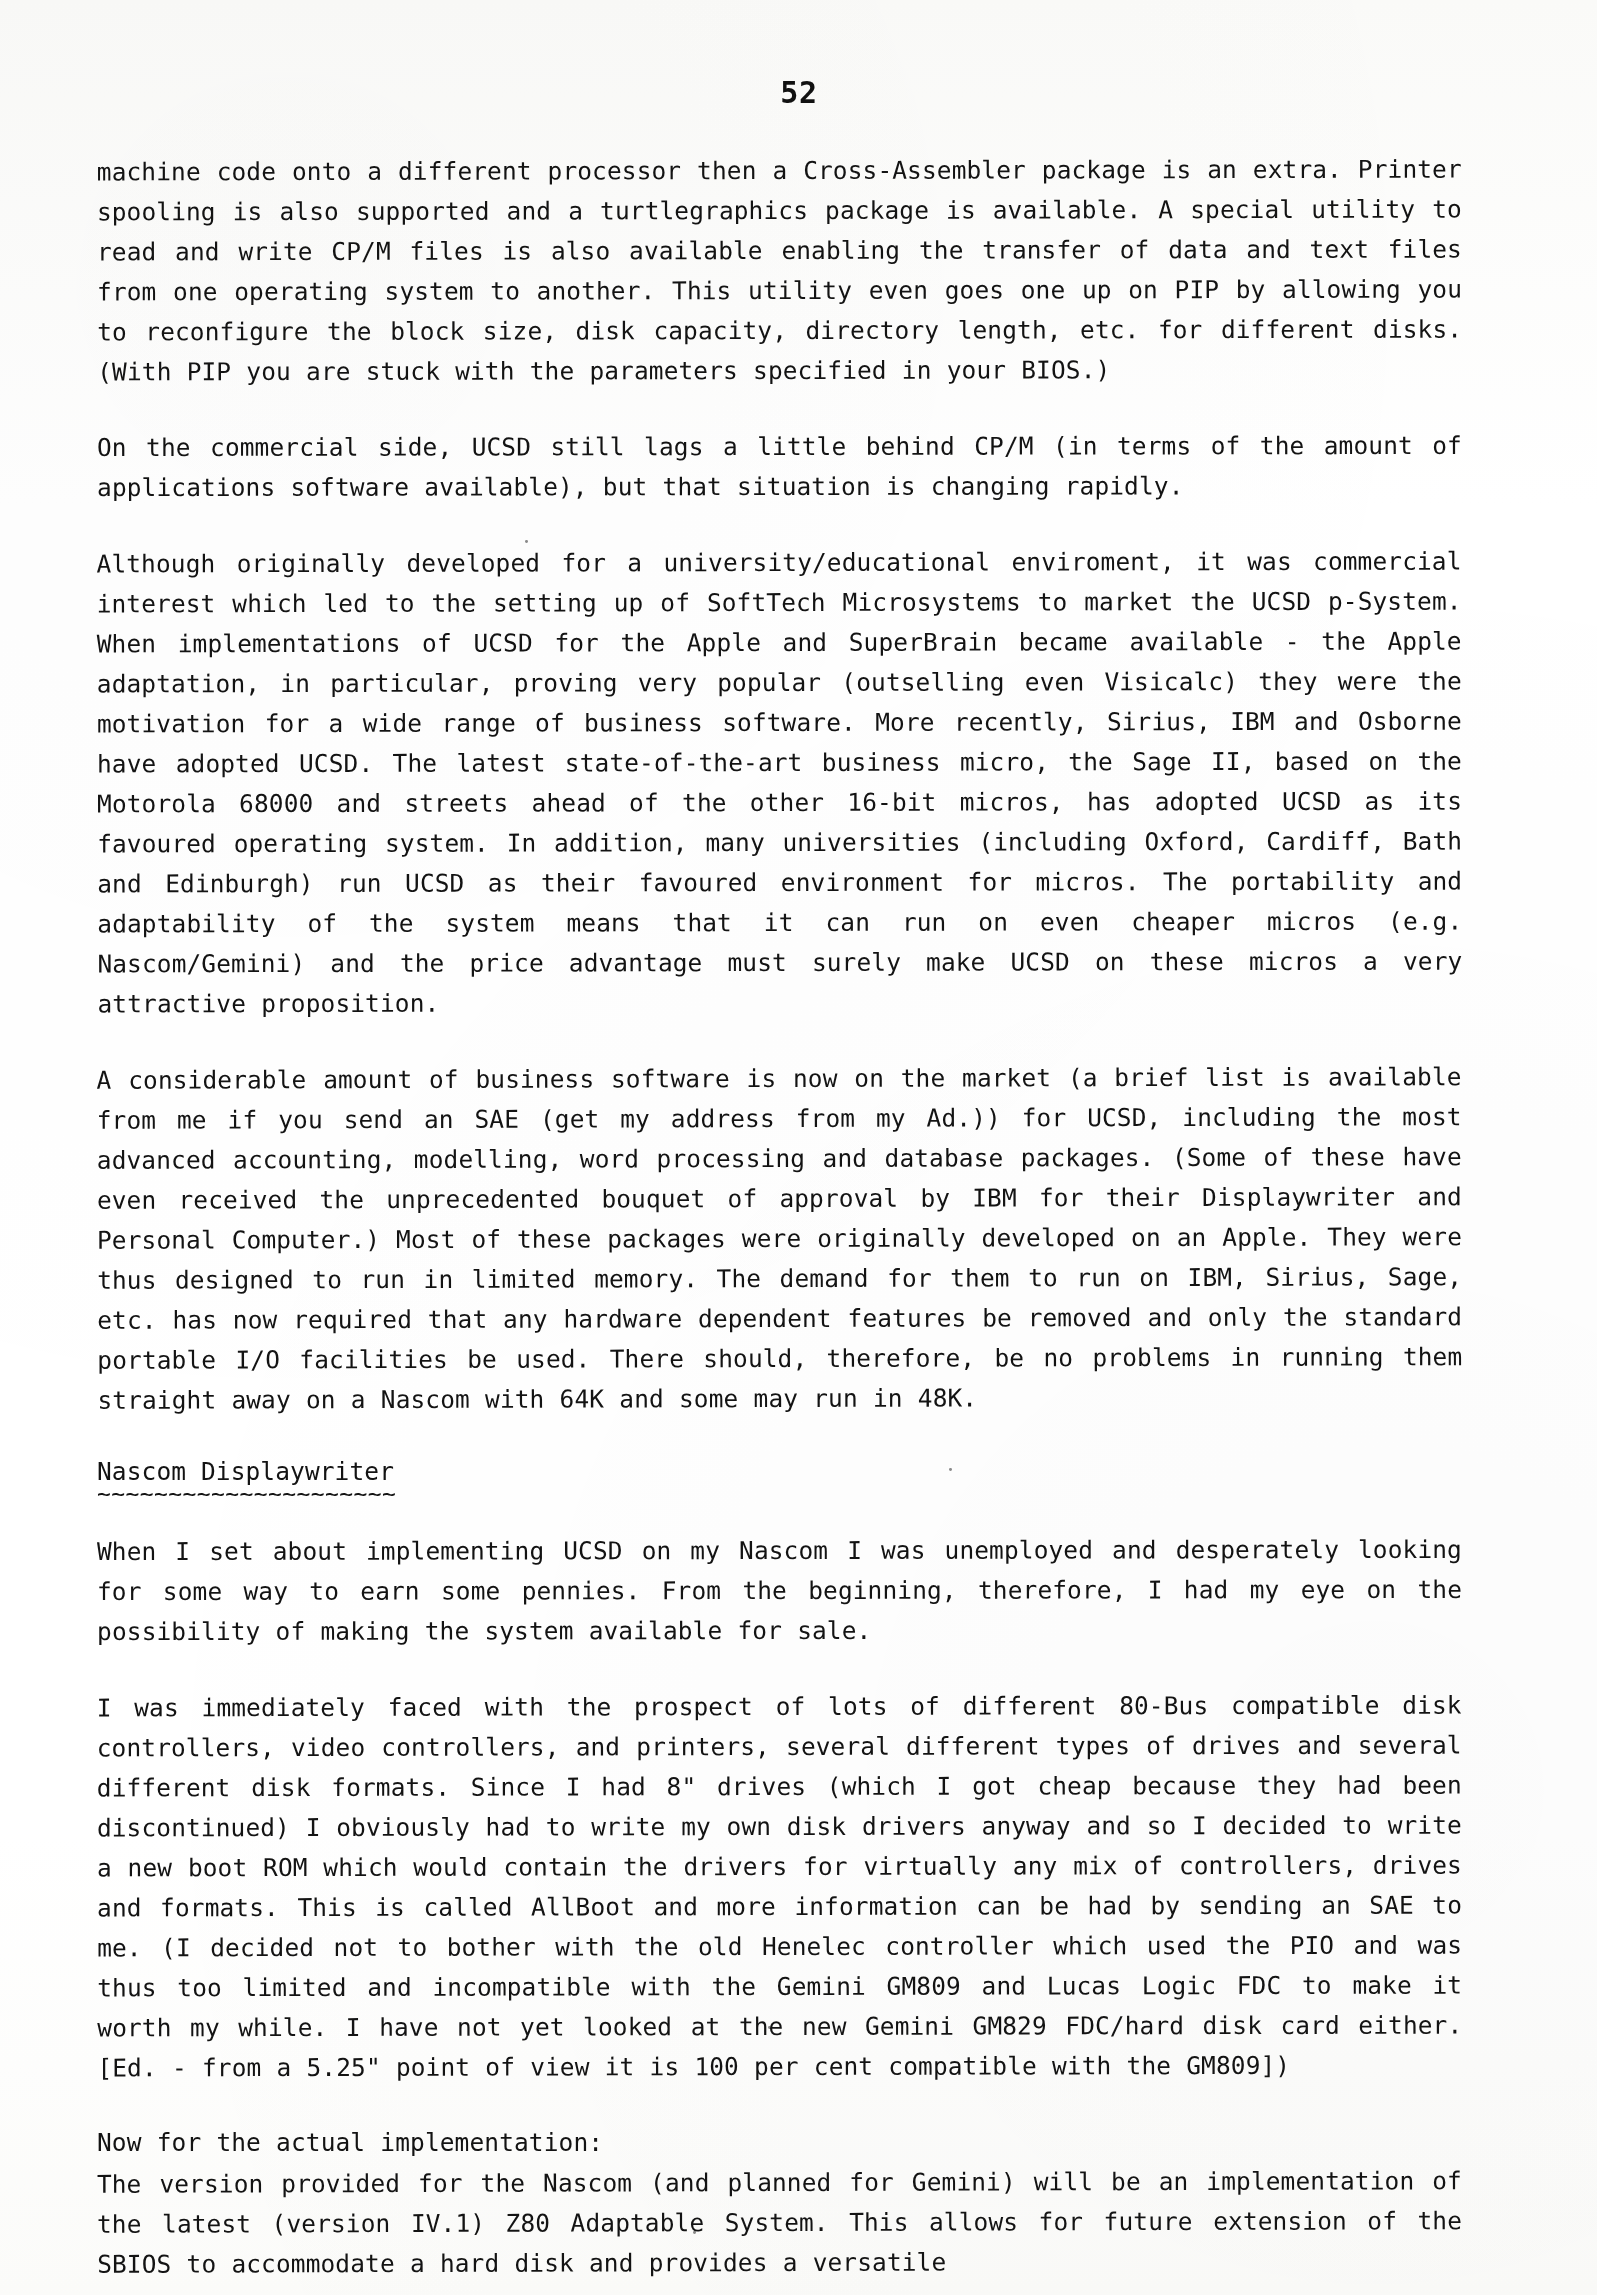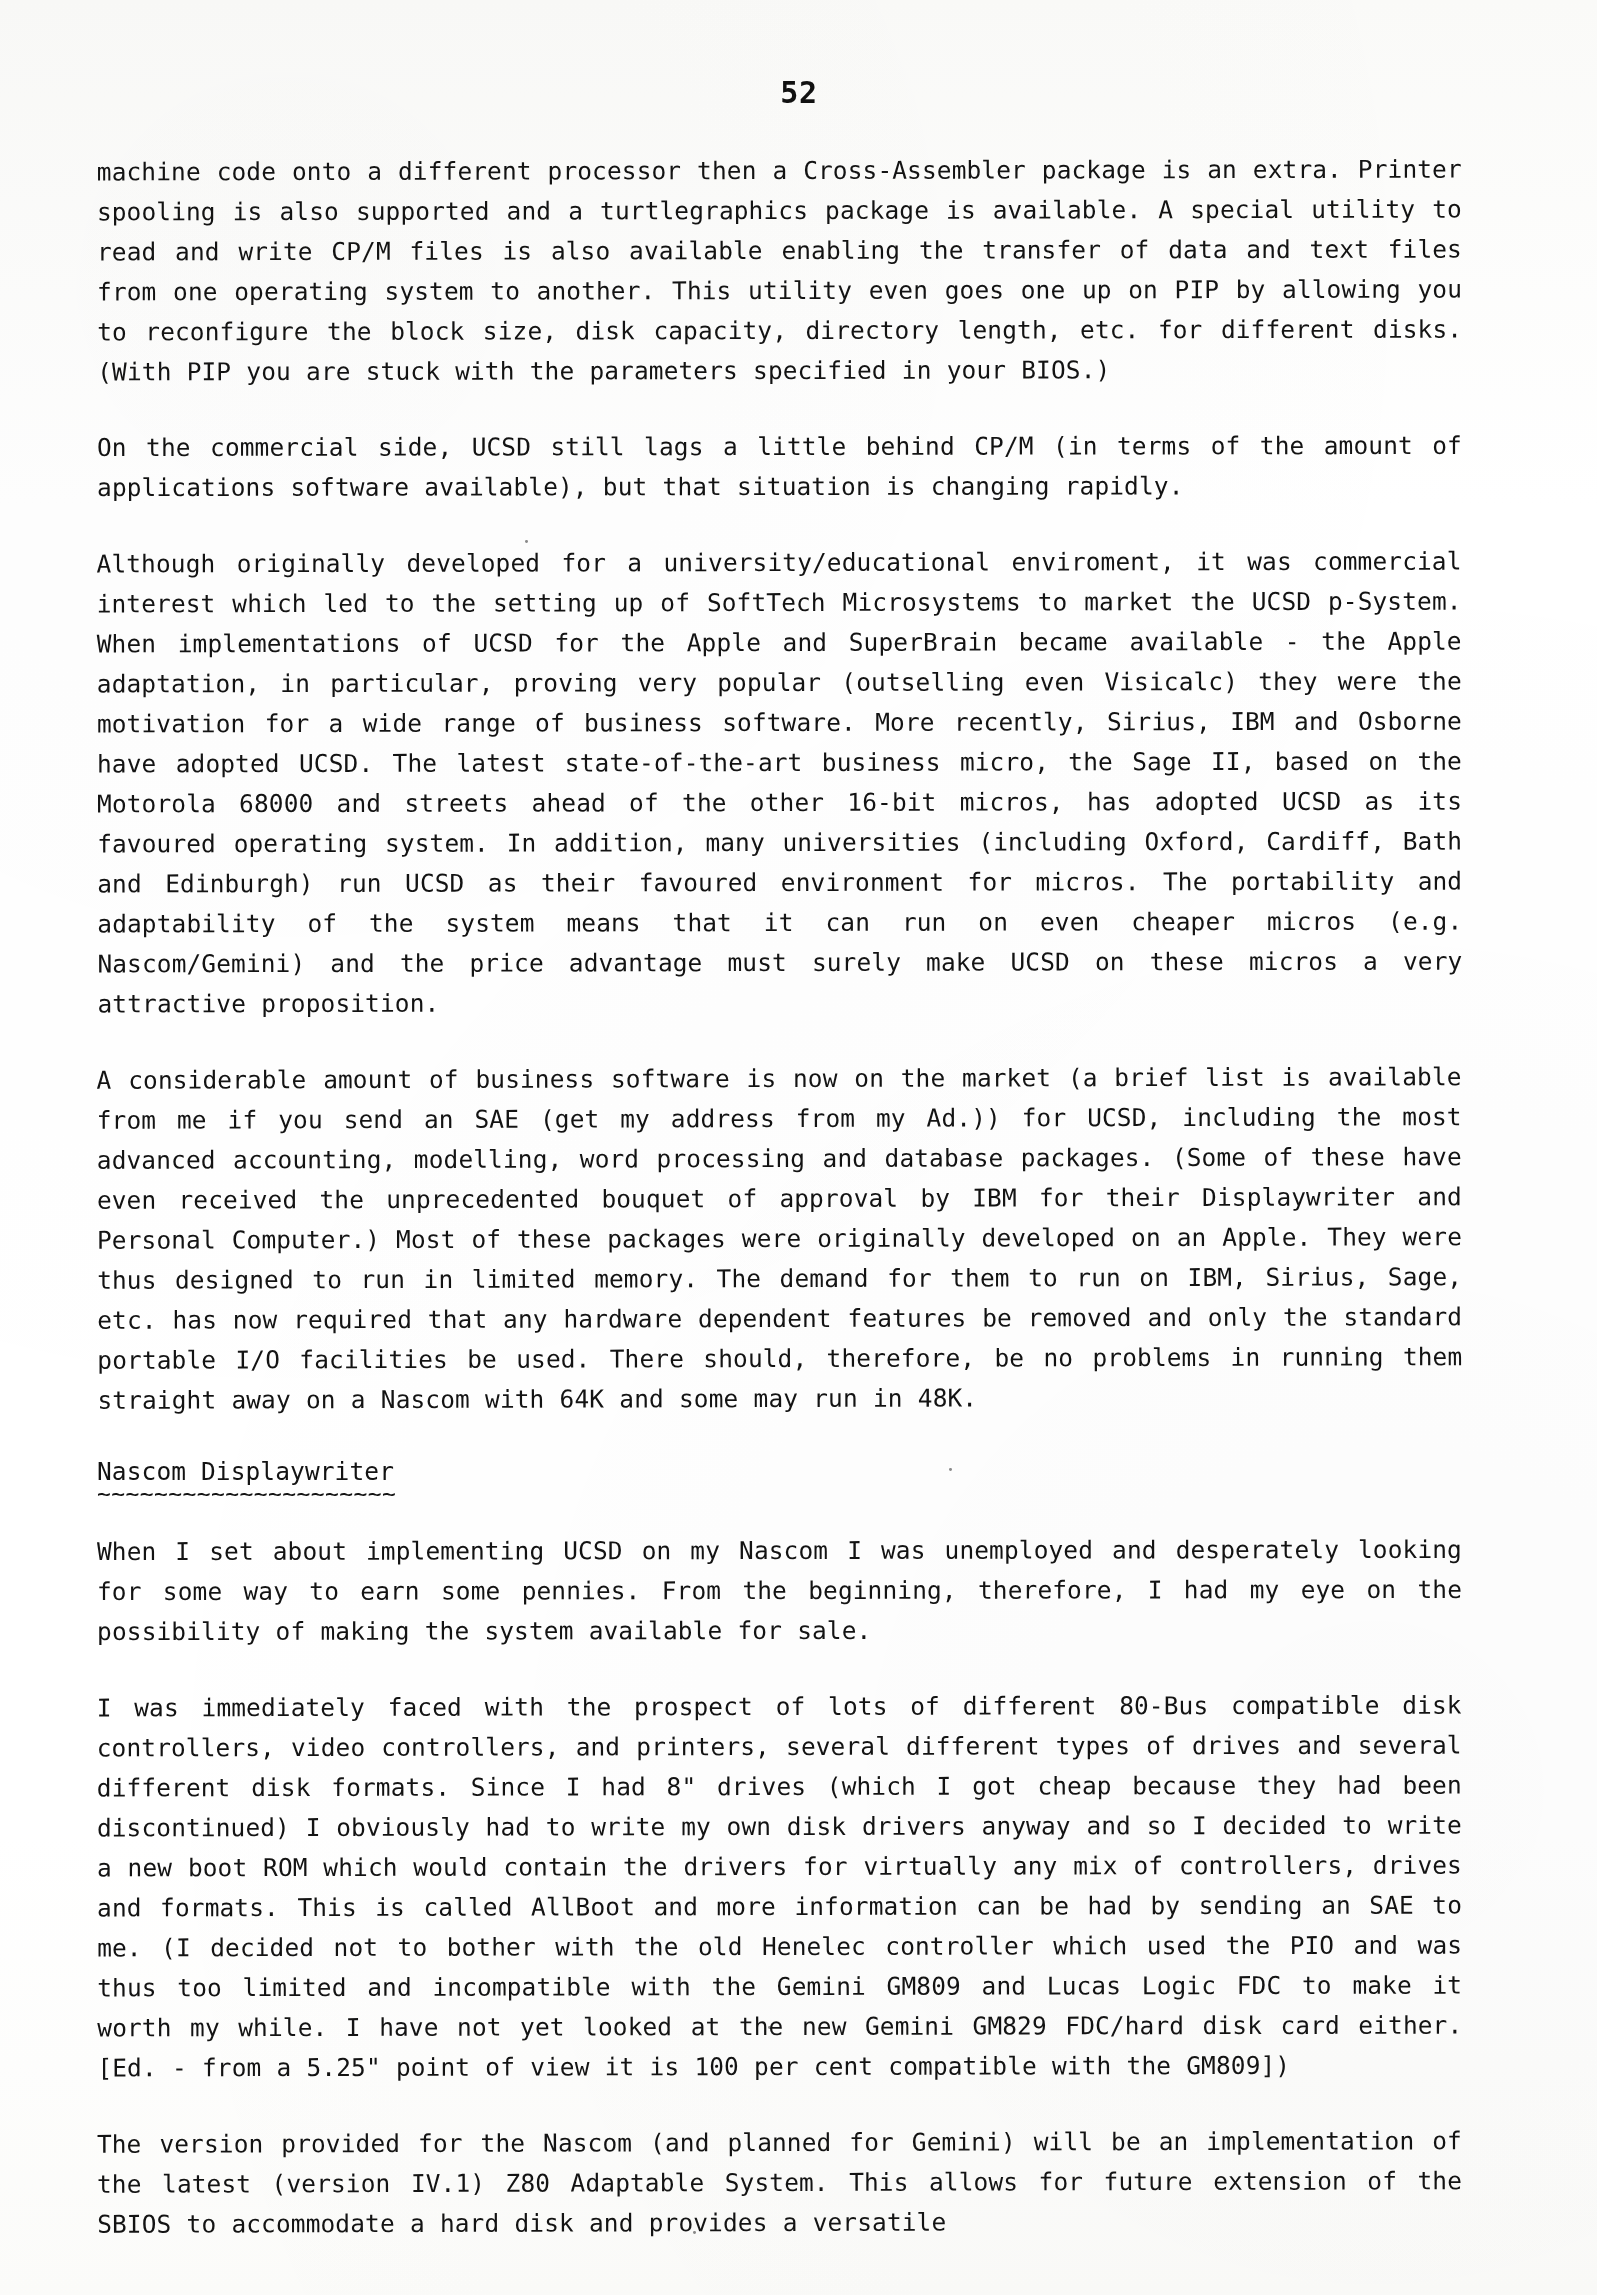--- a/index.html
+++ b/index.html
@@ -133,20 +133,21 @@
 
       <div class="section-heading" style="position: relative; left: 0; margin-bottom: 28px;">
         <span class="heading-text">Nascom Displaywriter</span>
         <span class="heading-underline">~~~~~~~~~~~~~~~~~~~~~</span>
       </div>
 
       <p class="para skew-b">When I set about implementing UCSD on my Nascom I was unemployed and desperately looking for some way to earn some pennies. From the beginning, therefore, I had my eye on the possibility of making the system available for sale.</p>
 
       <p class="para skew-a">I was immediately faced with the prospect of lots of different 80-Bus compatible disk controllers, video controllers, and printers, several different types of drives and several different disk formats. Since I had 8" drives (which I got cheap because they had been discontinued) I obviously had to write my own disk drivers anyway and so I decided to write a new boot ROM which would contain the drivers for virtually any mix of controllers, drives and formats. This is called AllBoot and more information can be had by sending an SAE to me. (I decided not to bother with the old Henelec controller which used the PIO and was thus too limited and incompatible with the Gemini GM809 and Lucas Logic FDC to make it worth my while. I have not yet looked at the new Gemini GM829 FDC/hard disk card either. [Ed. - from a 5.25" point of view it is 100 per cent compatible with the GM809])</p>
 
+      <p class="para last no-break-after" style="margin-bottom: 0;">Now for the actual implementation:</p>
 
       <p class="para skew-c">The version provided for the Nascom (and planned for Gemini) will be an implementation of the latest (version IV.1) Z80 Adaptable System. This allows for future extension of the SBIOS to accommodate a hard disk and provides a versatile</p>
 
     </div>
 
     <span class="tiny-speck" style="left: 693px; top: 2231px;"></span>
     <span class="tiny-speck" style="left: 949px; top: 1468px;"></span>
     <span class="tiny-speck" style="left: 525px;  top: 540px;"></span>
     <span class="tiny-speck" style="left: 768px; top: 2026px;"></span>
 

